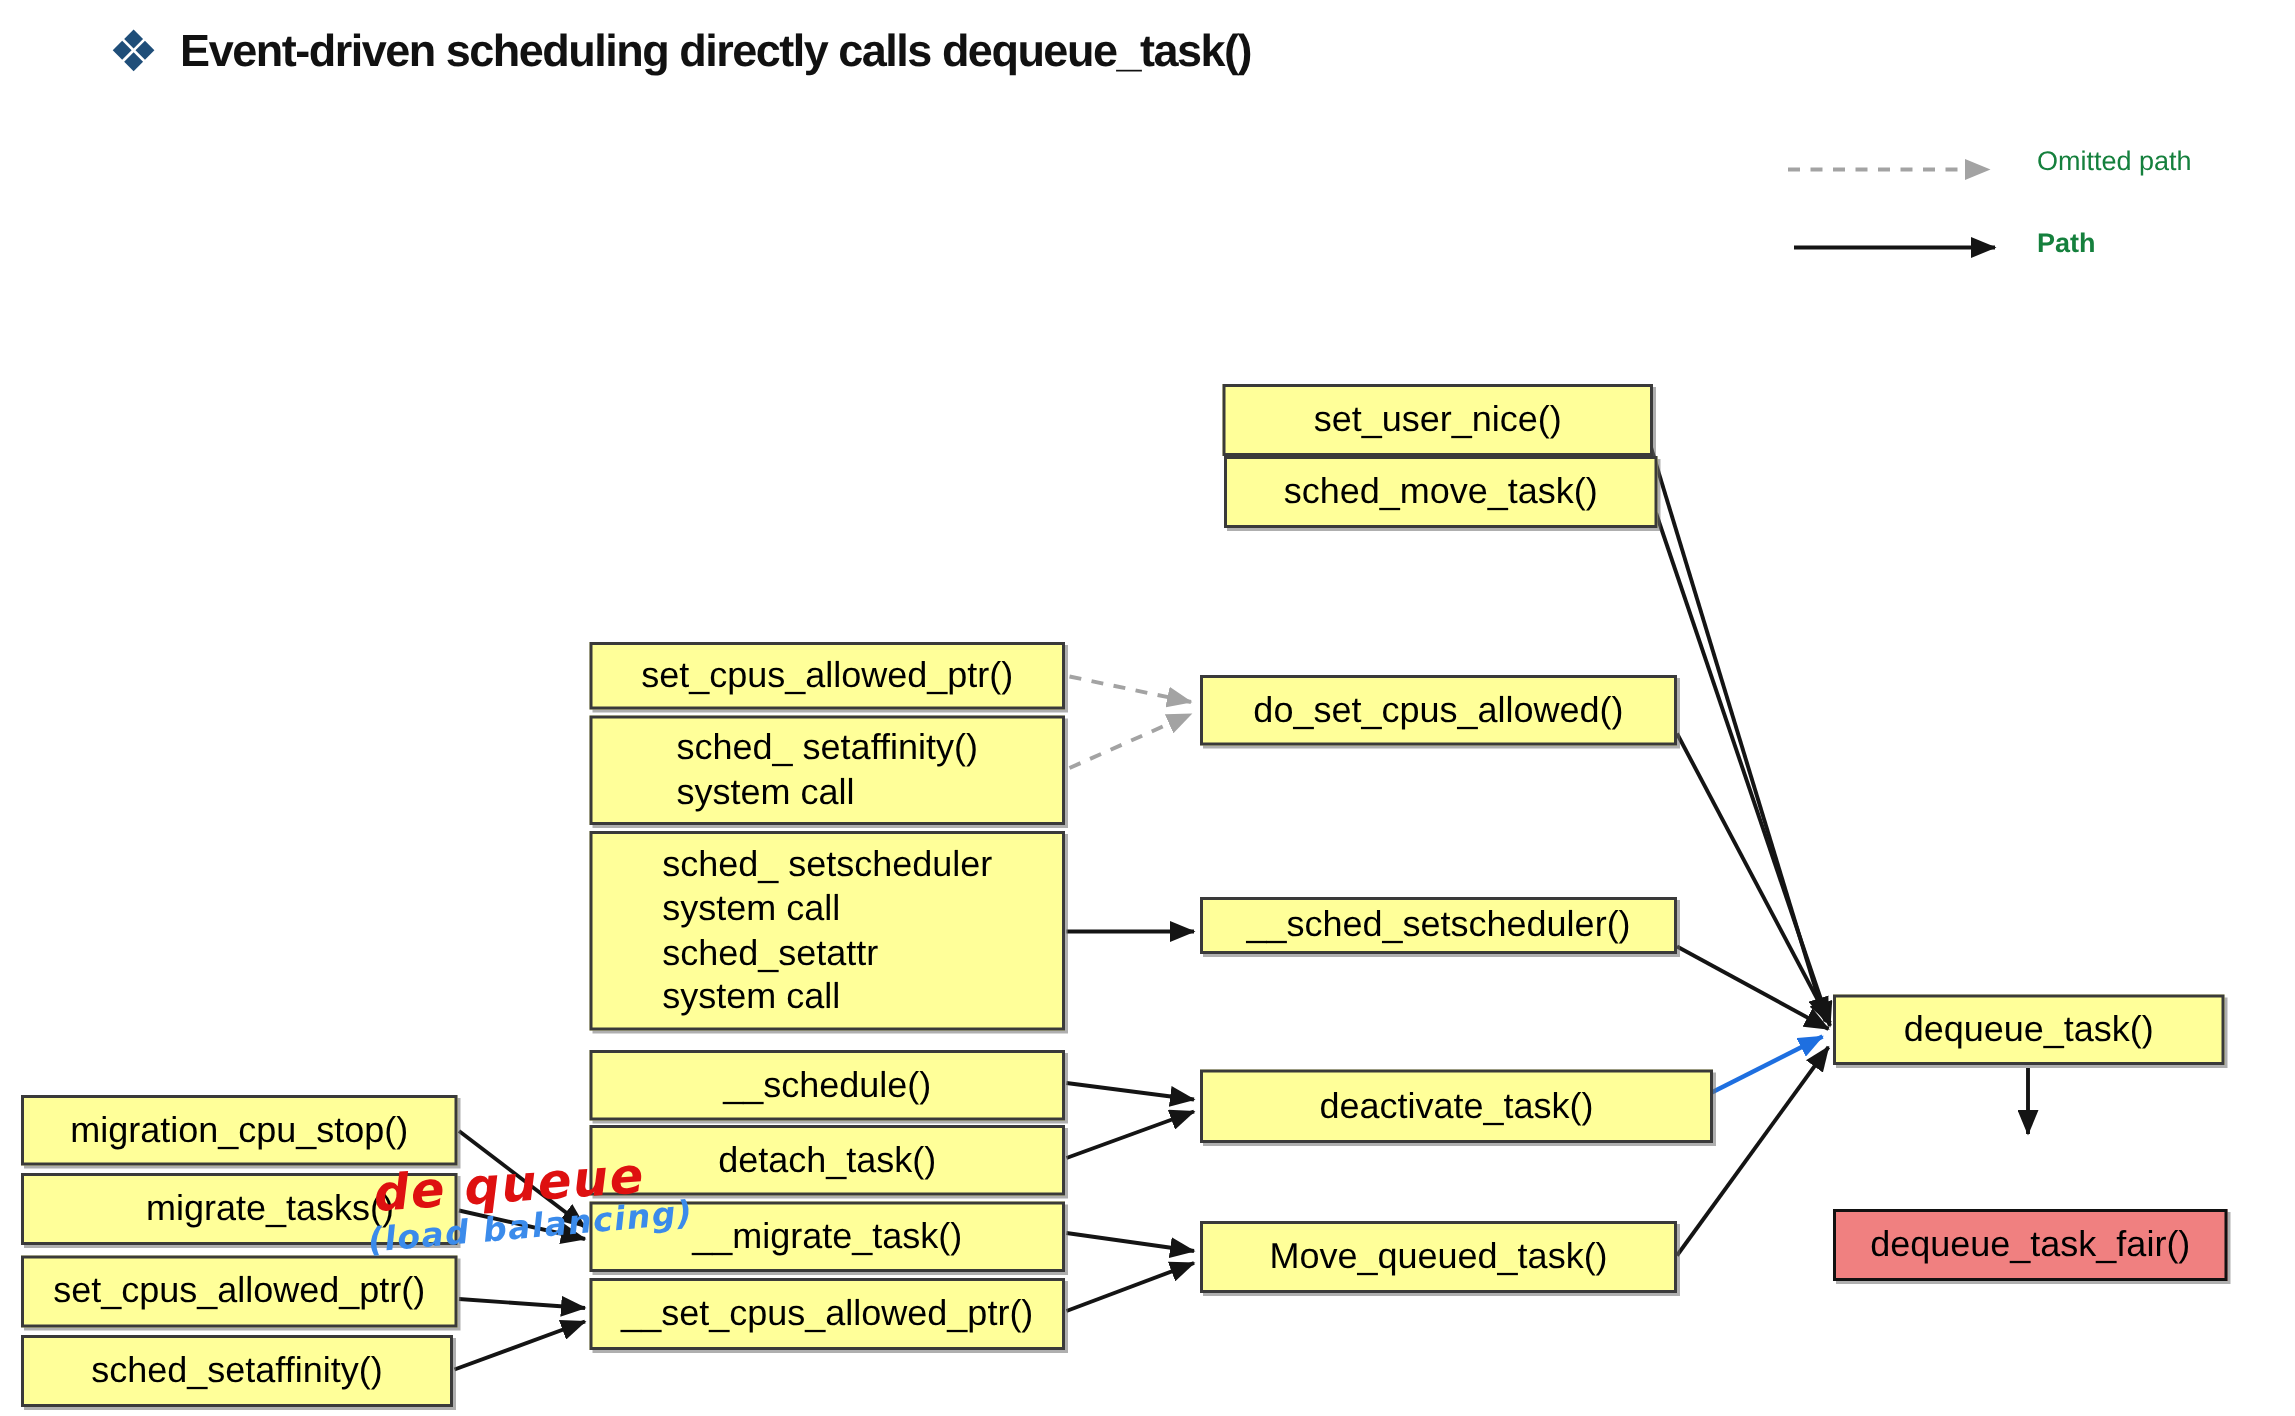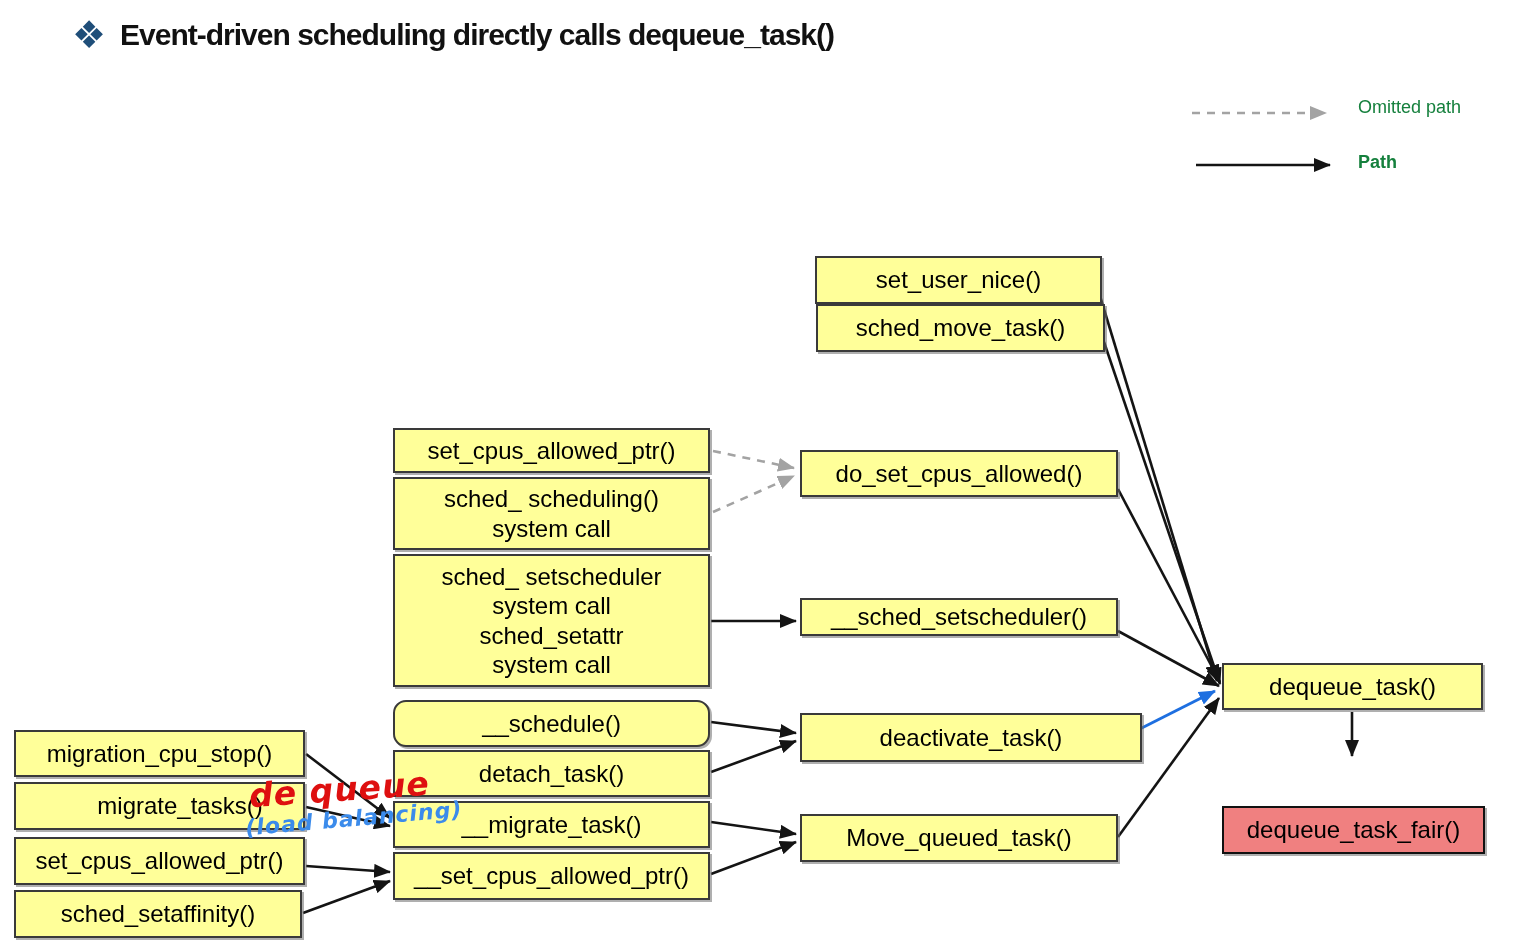--- a/index.html
+++ b/index.html
@@ -10,21 +10,21 @@
   #title{position:absolute;left:72px;top:6px;display:flex;align-items:flex-start;white-space:nowrap;}
   #title .bullet{font-size:38px;line-height:58px;color:#1F4E79;margin-right:14px;}
   #title .ttext{font-size:30px;font-weight:bold;color:#111;letter-spacing:-1px;line-height:58px;}
 
   
   .legend-label{position:absolute;font-size:18px;color:#15803d;}
 
   
   .node{position:absolute;background:#FFFF99;border:2px solid #3a3a3a;
         box-shadow:2px 2px 0 rgba(110,110,110,.55);
-        display:flex;align-items:center;justify-content:center;text-align:center;
+        display:flex;align-items:center;justify-content:center;text-align:left;
         box-sizing:border-box;}
   .node .node-label{font-size:24px;color:#000;white-space:pre-line;line-height:1.22;}
   .node.highlight{background:#F08080;border:2px solid #111;margin-top:46px;}
 
   
   #arrows{position:absolute;left:0;top:0;width:1530px;height:944px;pointer-events:none;}
   .edge-black{stroke:#141414;stroke-width:2.6;fill:none;}
   .edge-gray{stroke:#a3a3a3;stroke-width:2.6;stroke-dasharray:8 7;fill:none;}
   .edge-blue{stroke:#1E6FE0;stroke-width:3;fill:none;}
 
@@ -88,30 +88,30 @@
     <span class="node-label">set_user_nice()</span>
   </div>
   <div class="node" style="left:816px;top:304px;width:289px;height:48px;">
     <span class="node-label">sched_move_task()</span>
   </div>
 
   <div class="node" style="left:393px;top:428px;width:317px;height:45px;">
     <span class="node-label">set_cpus_allowed_ptr()</span>
   </div>
   <div class="node" style="left:393px;top:477px;width:317px;height:73px;">
-    <span class="node-label">sched_ scheduling()
+    <span class="node-label">sched_ setaffinity()
 system call</span>
   </div>
   <div class="node" style="left:393px;top:554px;width:317px;height:133px;">
     <span class="node-label">sched_ setscheduler
 system call
 sched_setattr
 system call</span>
   </div>
-  <div class="node" style="left:393px;top:700px;width:317px;height:47px;border-radius:13px;">
+  <div class="node" style="left:393px;top:700px;width:317px;height:47px;">
     <span class="node-label">__schedule()</span>
   </div>
   <div class="node" style="left:393px;top:750px;width:317px;height:47px;">
     <span class="node-label">detach_task()</span>
   </div>
   <div class="node" style="left:393px;top:801px;width:317px;height:47px;">
     <span class="node-label">__migrate_task()</span>
   </div>
   <div class="node" style="left:393px;top:852px;width:317px;height:48px;">
     <span class="node-label">__set_cpus_allowed_ptr()</span>

